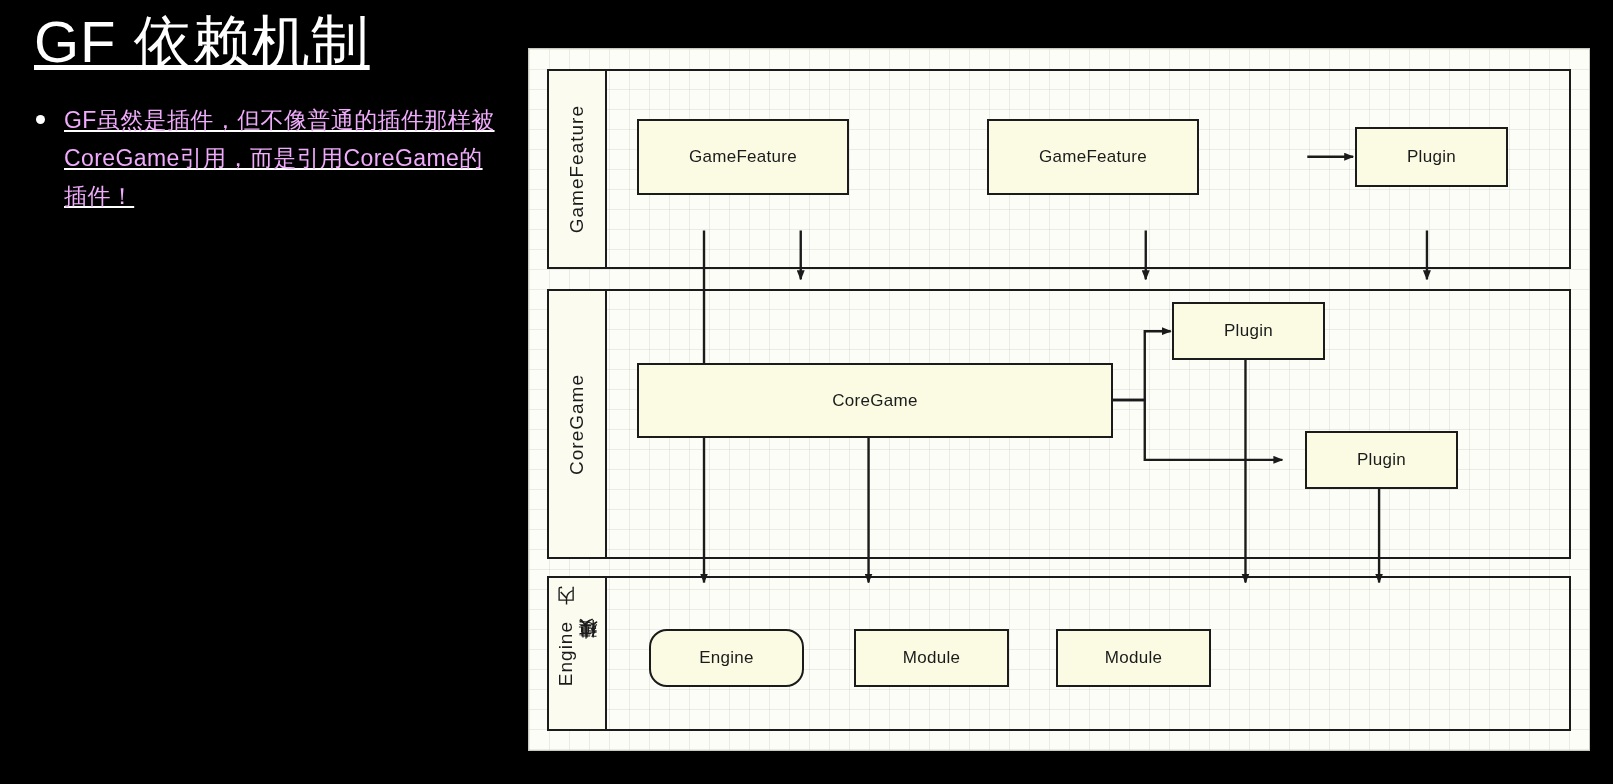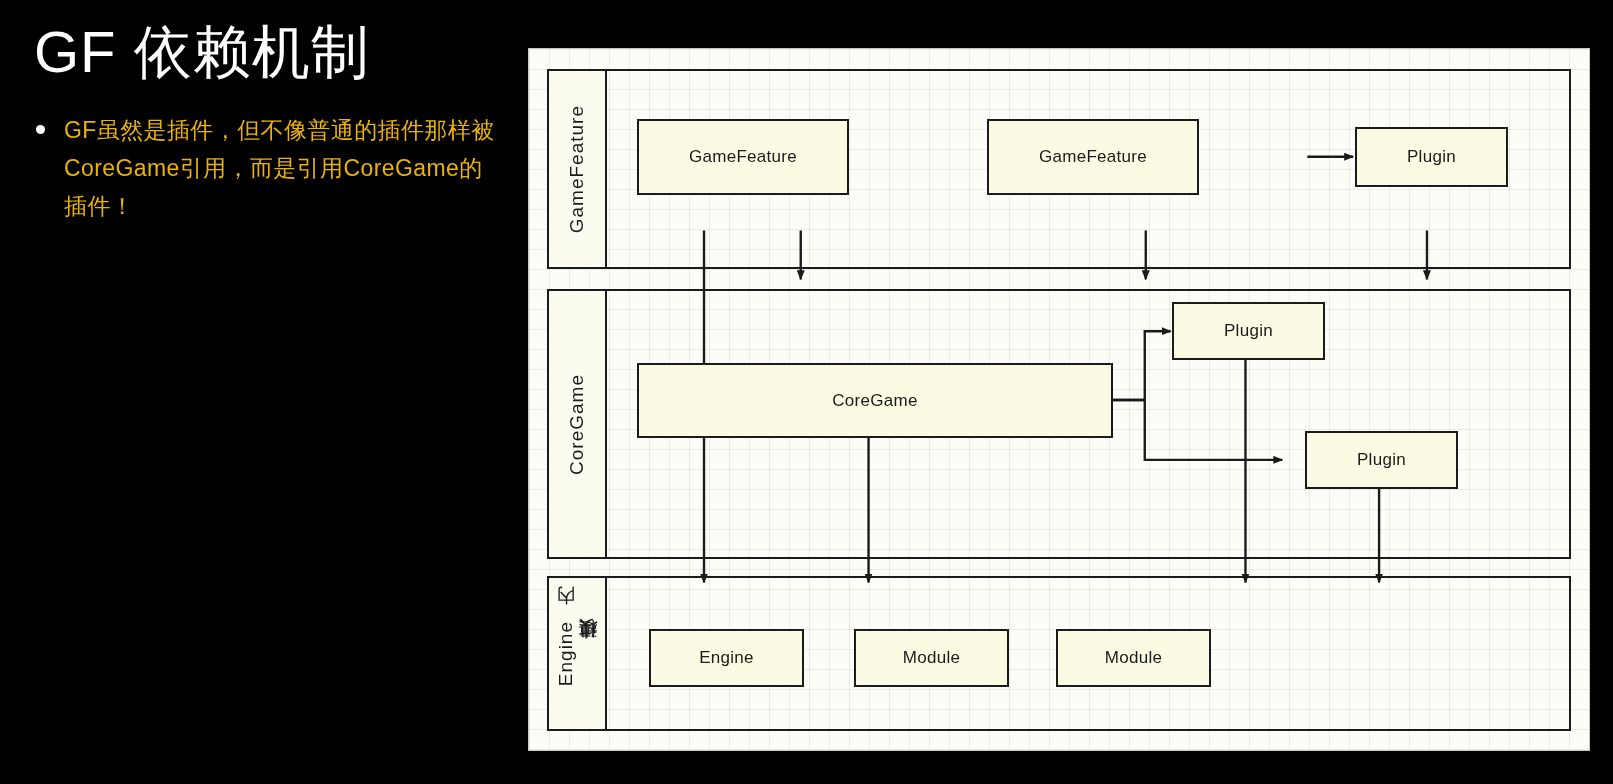--- a/index.html
+++ b/index.html
@@ -18,43 +18,44 @@
     position: relative;
     width: 1613px;
     height: 784px;
     background: #000000;
   }
 
   
   .left-col {
     position: absolute;
     left: 34px;
-    top: 20px;
+    top: 10px;
     width: 470px;
+    text-decoration: underline;
   }
   .slide-title {
     font-size: 58px;
     font-weight: 400;
     letter-spacing: 1px;
     line-height: 1.1;
     margin: 0 0 28px 0;
     color: #ffffff;
   }
   .bullets {
     list-style: none;
     margin: 0;
     padding: 0;
   }
   .bullets li {
     position: relative;
     padding-left: 30px;
     margin-bottom: 26px;
     font-size: 23px;
     line-height: 1.65;
-    color: #eab308;
+    color: #f0abfc;
     letter-spacing: 0.4px;
   }
   .bullets li .dot {
     position: absolute;
     left: 2px;
     top: 13px;
     width: 9px;
     height: 9px;
     border-radius: 50%;
     background: #ffffff;
@@ -213,21 +214,21 @@
     <div class="node" style="left:108px; top:314px; width:476px; height:75px;">
       <span>CoreGame</span>
     </div>
     <div class="node" style="left:643px; top:253px; width:153px; height:58px;">
       <span>Plugin</span>
     </div>
     <div class="node" style="left:776px; top:382px; width:153px; height:58px;">
       <span>Plugin</span>
     </div>
 
-    <div class="node" style="left:120px; top:580px; width:155px; height:58px;">
+    <div class="node" style="left:120px; top:580px; width:155px; height:58px;border-radius:18px;">
       <span>Engine</span>
     </div>
     <div class="node" style="left:325px; top:580px; width:155px; height:58px;">
       <span>Module</span>
     </div>
     <div class="node" style="left:527px; top:580px; width:155px; height:58px;">
       <span>Module</span>
     </div>
   </div>
 </div>

